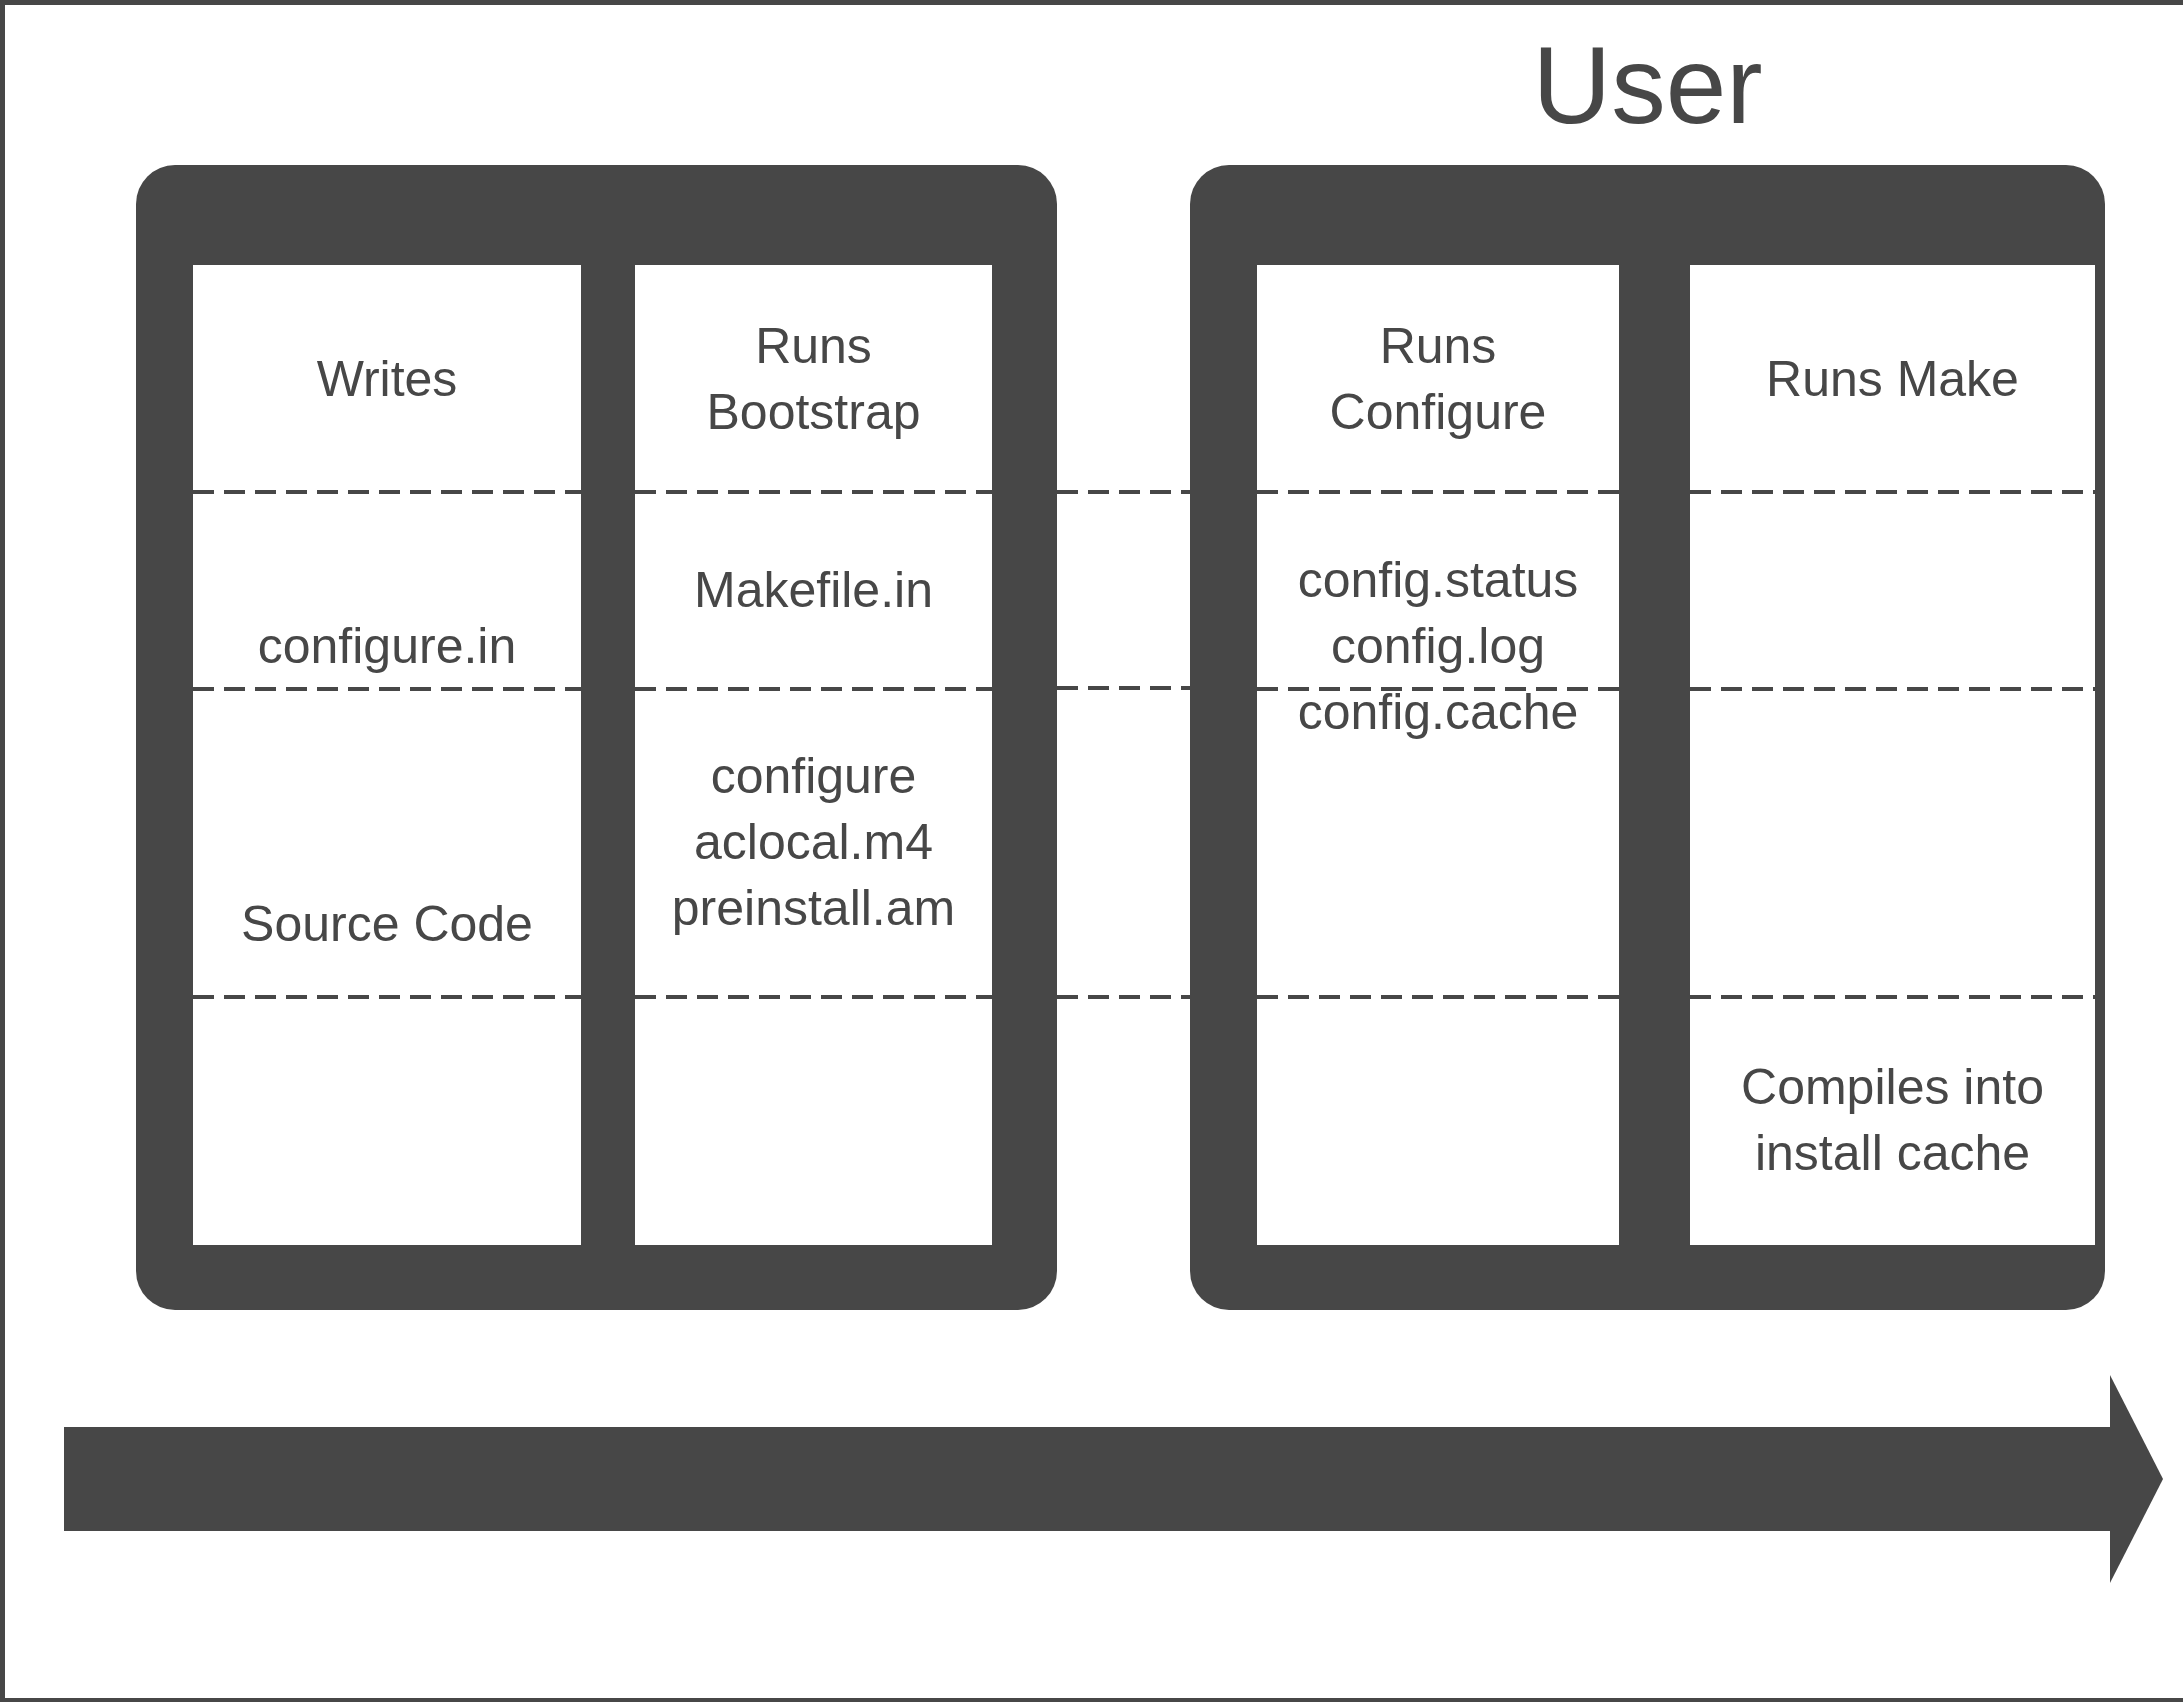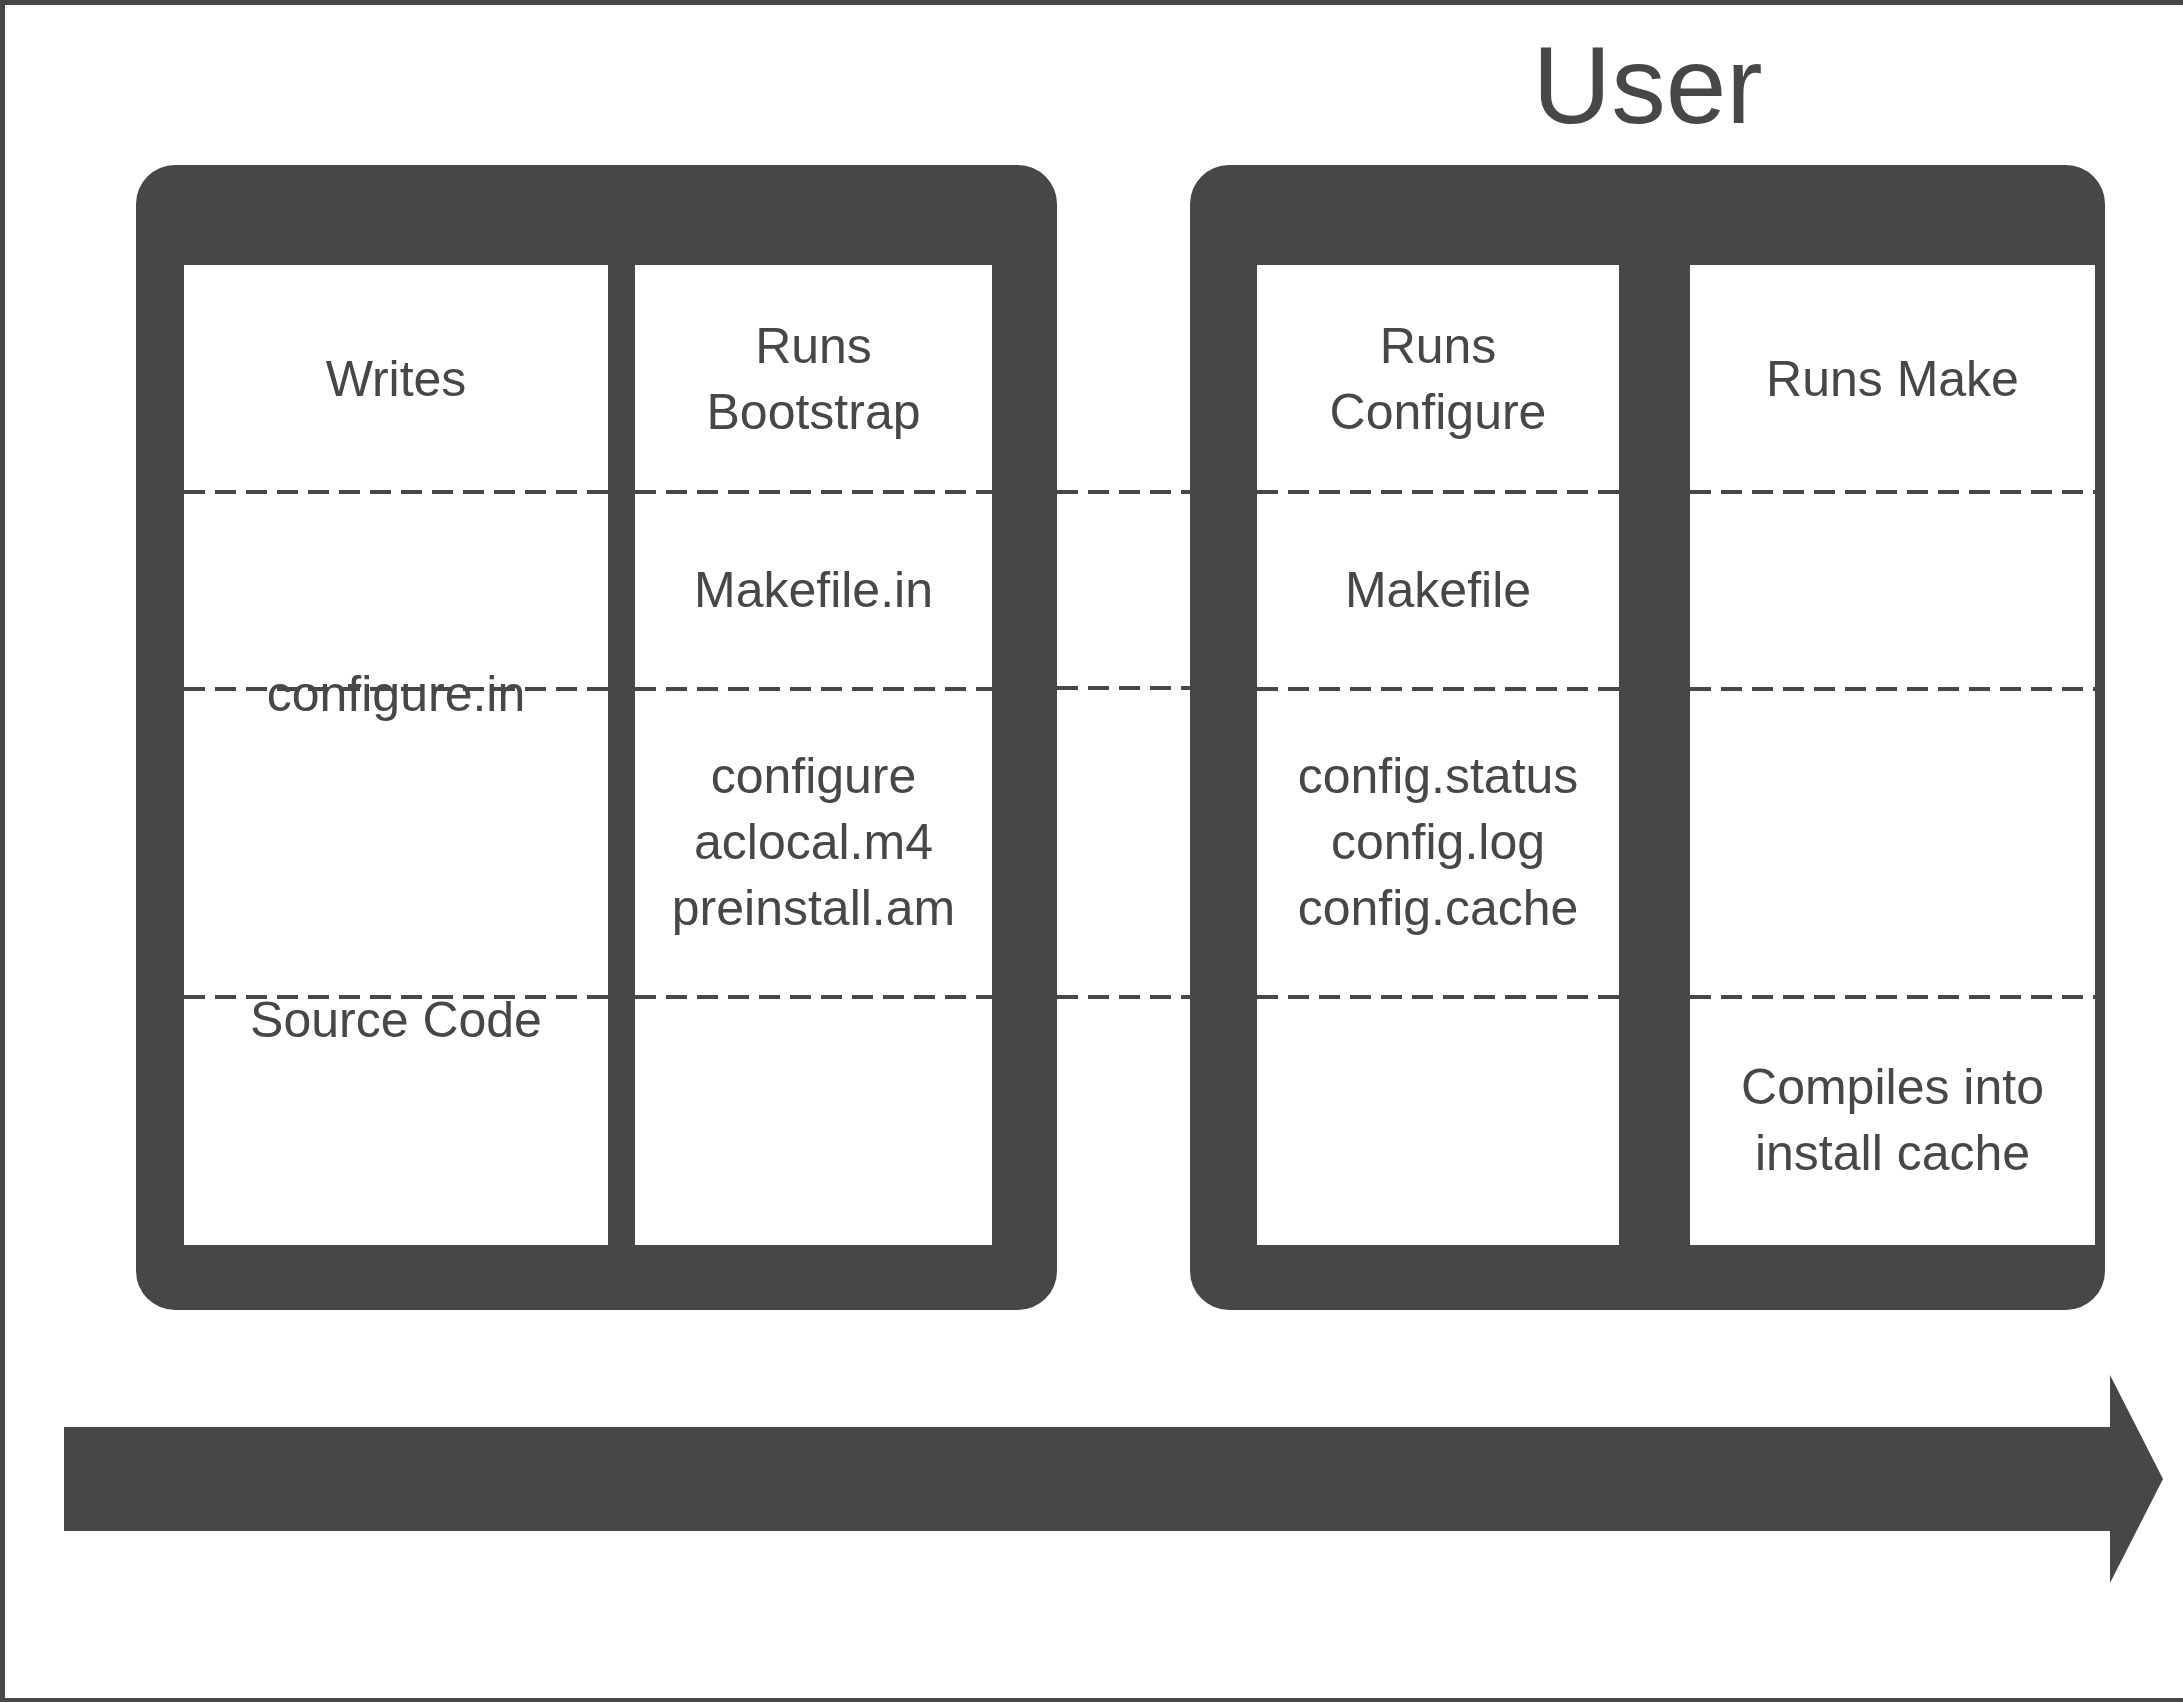--- a/index.html
+++ b/index.html
@@ -39,21 +39,21 @@
   .box-user { left: 1190px; width: 915px; }
 
   .col {
     position: absolute;
     top: 100px;
     height: 980px;
     background: #ffffff;
     display: flex;
     flex-direction: column;
   }
-  .dev-col1  { left: 48px;  width: 424px; gap: 48px; }
+  .dev-col1  { left: 57px;  width: 388px; }
   .dev-col2  { left: 499px; width: 357px; }
   .user-col1 { left: 67px;  width: 362px; }
   .user-col2 { left: 500px; width: 405px; }
 
   .cell-row {
     display: flex;
     align-items: center;
     justify-content: center;
     box-sizing: border-box;
   }
@@ -146,23 +146,20 @@
     </div>
   </div>
 
   <div class="big-box box-user">
 
     <div class="col user-col1">
       <div class="cell-row row1">
         <div class="cell-text">Runs
 Configure</div>
       </div>
-      <div class="cell-row row2">
-        <div class="cell-text">Makefile</div>
-      </div>
       <div class="cell-row row3">
         <div class="cell-text">config.status
 config.log
 config.cache</div>
       </div>
       <div class="cell-row row4">
         <div class="cell-text"></div>
       </div>
       <div class="dashed sep-a"></div>
       <div class="dashed sep-b"></div>

